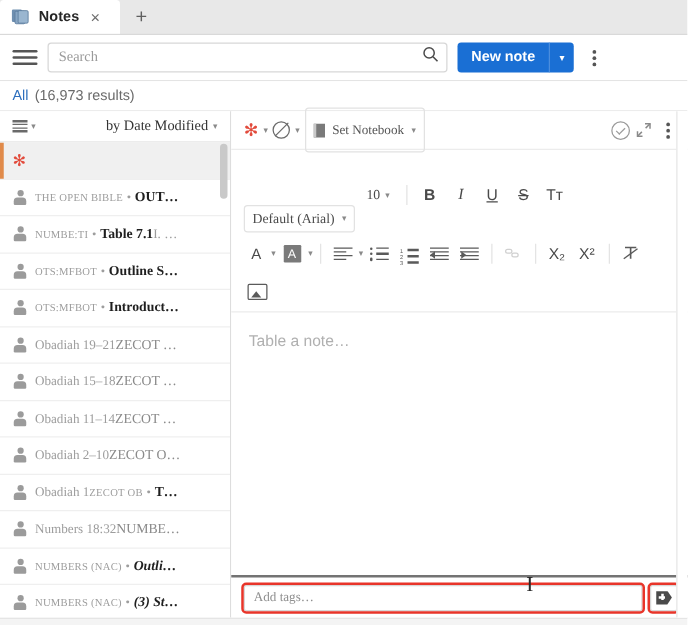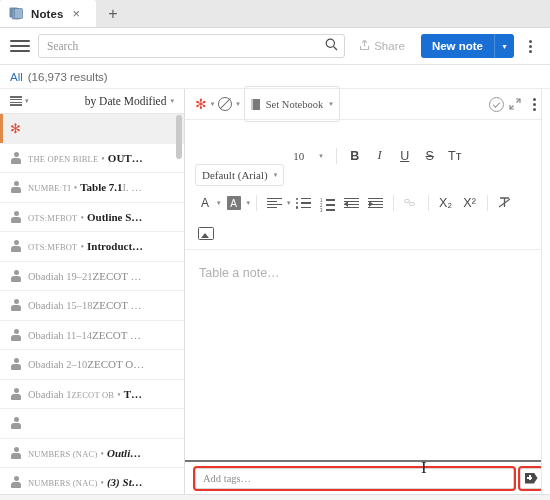--- a/index.html
+++ b/index.html
@@ -229,21 +229,21 @@
   }
   .fmtrow { display:flex; align-items:center; gap:3px; min-height:24px; }
   .fmtrow.r2 { margin-top: 5px; gap: 2px; }
   .fmtrow.r3 { margin-top: 6px; }
   .fontsel {
     border:1px solid #e2e2e2; border-radius:3px; height:22px;
     display:flex; align-items:center; gap:6px; padding:0 6px;
     font-size:11px; color:#4a4a4a; font-family:"Liberation Serif", serif;margin-top:39px;
   }
   .sizesel {
-    height:22px; display:flex; align-items:center; gap:15px; padding:0 6px;
+    height:22px; display:flex; align-items:center; gap:4px; padding:0 6px;
     font-size:11px; color:#4a4a4a; font-family:"Liberation Serif", serif;
   }
   .btn {
     min-width:22px; height:22px; display:flex; align-items:center; justify-content:center;
     color:#4a4a4a; font-size:12.5px; border-radius:2px;
   }
   .btn.lite { color:#c4c4c4; }
   .divider { width:1px; height:16px; background:#e4e4e4; margin:0 4px; }
   .glyph-b{font-weight:bold;} .glyph-i{font-style:italic;font-family:"Liberation Serif",serif;}
   .glyph-u{text-decoration:underline;} .glyph-s{text-decoration:line-through;}
@@ -345,29 +345,20 @@
       </span>
     <div class="searchbox">
       <input type="text" placeholder="Search" style="">
       <span>
         <svg width="13" height="13" viewBox="0 0 13 13">
             <circle cx="5.3" cy="5.3" r="4.1" fill="none" stroke="#4a4a4a" stroke-width="1.2"></circle>
             <line x1="8.4" y1="8.4" x2="12" y2="12" stroke="#4a4a4a" stroke-width="1.3"></line>
           </svg>
       </span>
     </div>
-    <div class="share-btn">
-      <span>
-        <svg width="11" height="12" viewBox="0 0 11 12">
-            <path d="M5.5 1 L8 4 M5.5 1 L3 4 M5.5 1 L5.5 7.5" fill="none" stroke="#b9b9b9" stroke-width="1.1"></path>
-            <path d="M1.5 7 L1.5 10.5 L9.5 10.5 L9.5 7" fill="none" stroke="#b9b9b9" stroke-width="1.1"></path>
-          </svg>
-      </span>
-      <span>Share</span>
-    </div>
     <div class="newnote">
       <span class="lbl">New note</span>
       <span class="caret">▾</span>
     </div>
     <span class="kebab">
         <i></i>
         <i></i>
         <i></i>
       </span>
   </div>
@@ -468,20 +459,25 @@
             <span class="pic"></span>
             <span class="rowtext">
               <span class="rowsrc normal">Obadiah 1</span>
               <span class="rowsrc"> ZECOT OB</span>
               <span class="rowsep">•</span>
               <span class="rowtitle">T…</span>
             </span>
           </div>
           <div class="row">
             <span class="pic"></span>
+            <span class="rowtext">
+              <span class="rowsrc normal">Numbers 18:32</span>
+              <span> </span>
+              <span class="rowtitle plain">NUMBE…</span>
+            </span>
           </div>
           <div class="row">
             <span class="pic"></span>
             <span class="rowtext">
               <span class="rowsrc">NUMBERS (NAC)</span>
               <span class="rowsep">•</span>
               <span class="rowtitle bi">Outli…</span>
             </span>
           </div>
           <div class="row">

